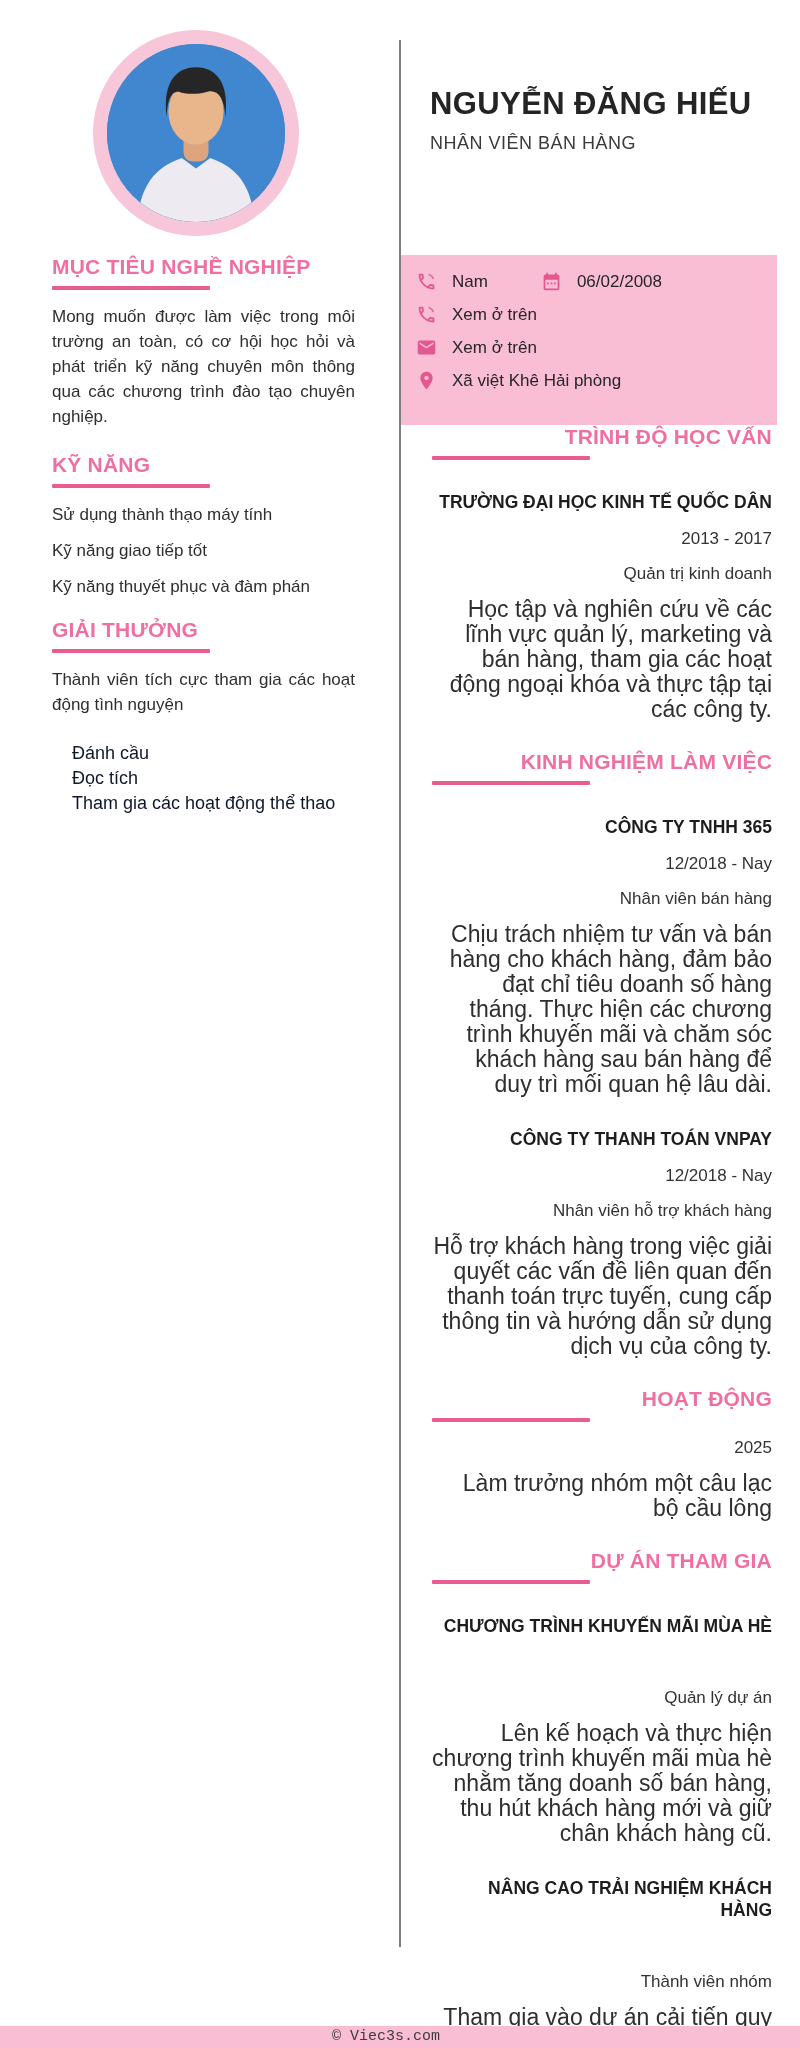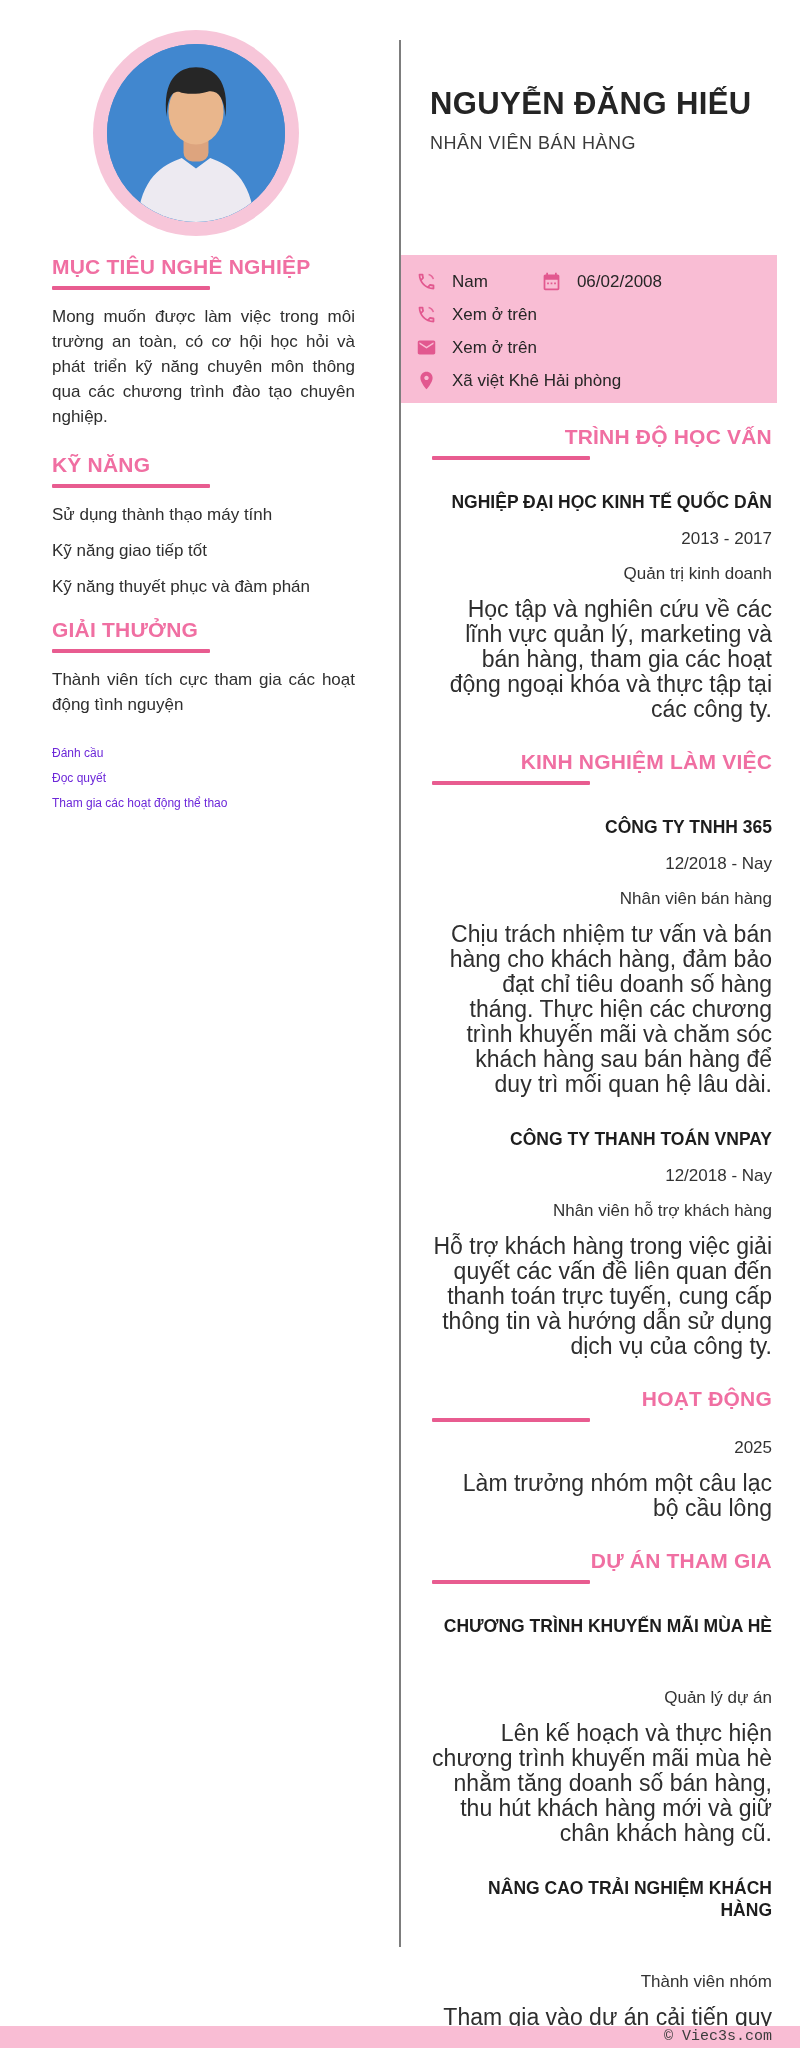--- a/index.html
+++ b/index.html
@@ -20,56 +20,56 @@
   }
   .avatar-inner svg { display:block; width:100%; height:100%; }
   
   .header { position:absolute; left:430px; top:86px; width:360px; }
   .name { margin:0; font-size:31px; font-weight:700; color:#242424; letter-spacing:.4px; line-height:36px; }
   .job-title { margin-top:11px; font-size:18px; color:#3a3a3a; letter-spacing:.5px; }
   
   .divider-v { position:absolute; left:399px; top:40px; width:2px; height:1907px; background:#7d7d7d; }
   
   .contact-box {
-    position:absolute; left:401px; top:255px; width:376px; height:148px;
+    position:absolute; left:401px; top:255px; width:376px; height:170px;
     background:#f9bdd4; padding-top:10px; box-sizing:border-box;
   }
   .c-row { display:flex; align-items:center; height:33px; padding-left:15px; }
   .c-item { display:flex; align-items:center; }
   .c-item.c2 { margin-left:53px; }
   .c-icon { width:21px; height:21px; flex:0 0 21px; display:inline-flex; }
   .c-icon svg { width:21px; height:21px; fill:#e2588f; }
   .c-text { margin-left:15px; font-size:17px; color:#262626; }
   
   h2.sec {
     margin:0; font-size:21px; font-weight:700; color:#f06fa2; letter-spacing:.2px; line-height:24px;
   }
   h2.sec::after { content:""; display:block; width:158px; height:4px; background:#e85c90; margin-top:7px; border-radius:1px; }
   
   .left-col { position:absolute; left:52px; top:255px; width:303px; }
   .left-col p.body { margin:14px 0 0; font-size:17px; line-height:25px; color:#2e2e2e; text-align:justify; }
   .l-gap-1 { margin-top:24px; }
   .l-gap-2 { margin-top:20px; }
   ul.plain { list-style:none; margin:16px 0 0; padding:0; }
   ul.plain.spaced li { font-size:17px; line-height:22px; margin-bottom:14px; color:#2e2e2e; }
-  ul.plain.tight li { font-size:12px; line-height:25px; color:#6d28d9; }
+  ul.plain.tight li { font-size:18px; line-height:25px; color:#0f172a;margin-left:20px; }
   
   .right-col { position:absolute; left:432px; top:425px; width:340px;text-align:right; }
   .r-section + .r-section { margin-top:28px; }
   .entry { margin-top:31px; }
   .entry-title { font-size:17.5px; font-weight:700; color:#1d1d1d; line-height:22px; }
   .entry-date { margin-top:15px; font-size:17px; color:#323232; line-height:21px; min-height:21px; }
   .entry-role { margin-top:14px; font-size:17px; color:#323232; line-height:21px; }
   .entry-desc { margin:13px 0 0; font-size:23px; line-height:25px; color:#2e2e2e; }
   .act-entry { margin-top:14px; }
   .more-body { margin:16px 0 0; font-size:17px; color:#2e2e2e; }
   
   .footer {
     position:absolute; left:0; bottom:0; width:800px; height:22px; background:#f9bdd4;
-    text-align:right; box-sizing:border-box; padding-right:28px;
+    text-align:center; box-sizing:border-box; padding-right:28px;
     font-family:"Liberation Mono","DejaVu Sans Mono",monospace;
     font-size:15px; line-height:22px; color:#3c3c3c;
   }
 </style>
 </head>
 <body>
 
 <div class="page">
 
   <div class="avatar-ring">
@@ -157,32 +157,32 @@
         <li>Kỹ năng thuyết phục và đàm phán</li>
       </ul>
     </section>
     <section class="l-section l-gap-2">
       <h2 class="sec">GIẢI THƯỞNG</h2>
       <p class="body">Thành viên tích cực tham gia các hoạt động tình nguyện</p>
     </section>
     <section class="l-section l-gap-1">
       <ul class="plain tight">
         <li>Đánh cầu</li>
-        <li>Đọc quyết</li>
+        <li>Đọc tích</li>
         <li>Tham gia các hoạt động thể thao</li>
       </ul>
     </section>
   </aside>
 
   <main class="right-col">
 
     <section class="r-section">
       <h2 class="sec">TRÌNH ĐỘ HỌC VẤN</h2>
       <div class="entry">
-        <div class="entry-title">NGHIỆP ĐẠI HỌC KINH TẾ QUỐC DÂN</div>
+        <div class="entry-title">TRƯỜNG ĐẠI HỌC KINH TẾ QUỐC DÂN</div>
         <div class="entry-date">2013 - 2017</div>
         <div class="entry-role">Quản trị kinh doanh</div>
         <p class="entry-desc">Học tập và nghiên cứu về các lĩnh vực quản lý, marketing và bán hàng, tham gia các hoạt động ngoại khóa và thực tập tại các công ty.</p>
       </div>
     </section>
 
     <section class="r-section">
       <h2 class="sec">KINH NGHIỆM LÀM VIỆC</h2>
       <div class="entry">
         <div class="entry-title">CÔNG TY TNHH 365</div>

